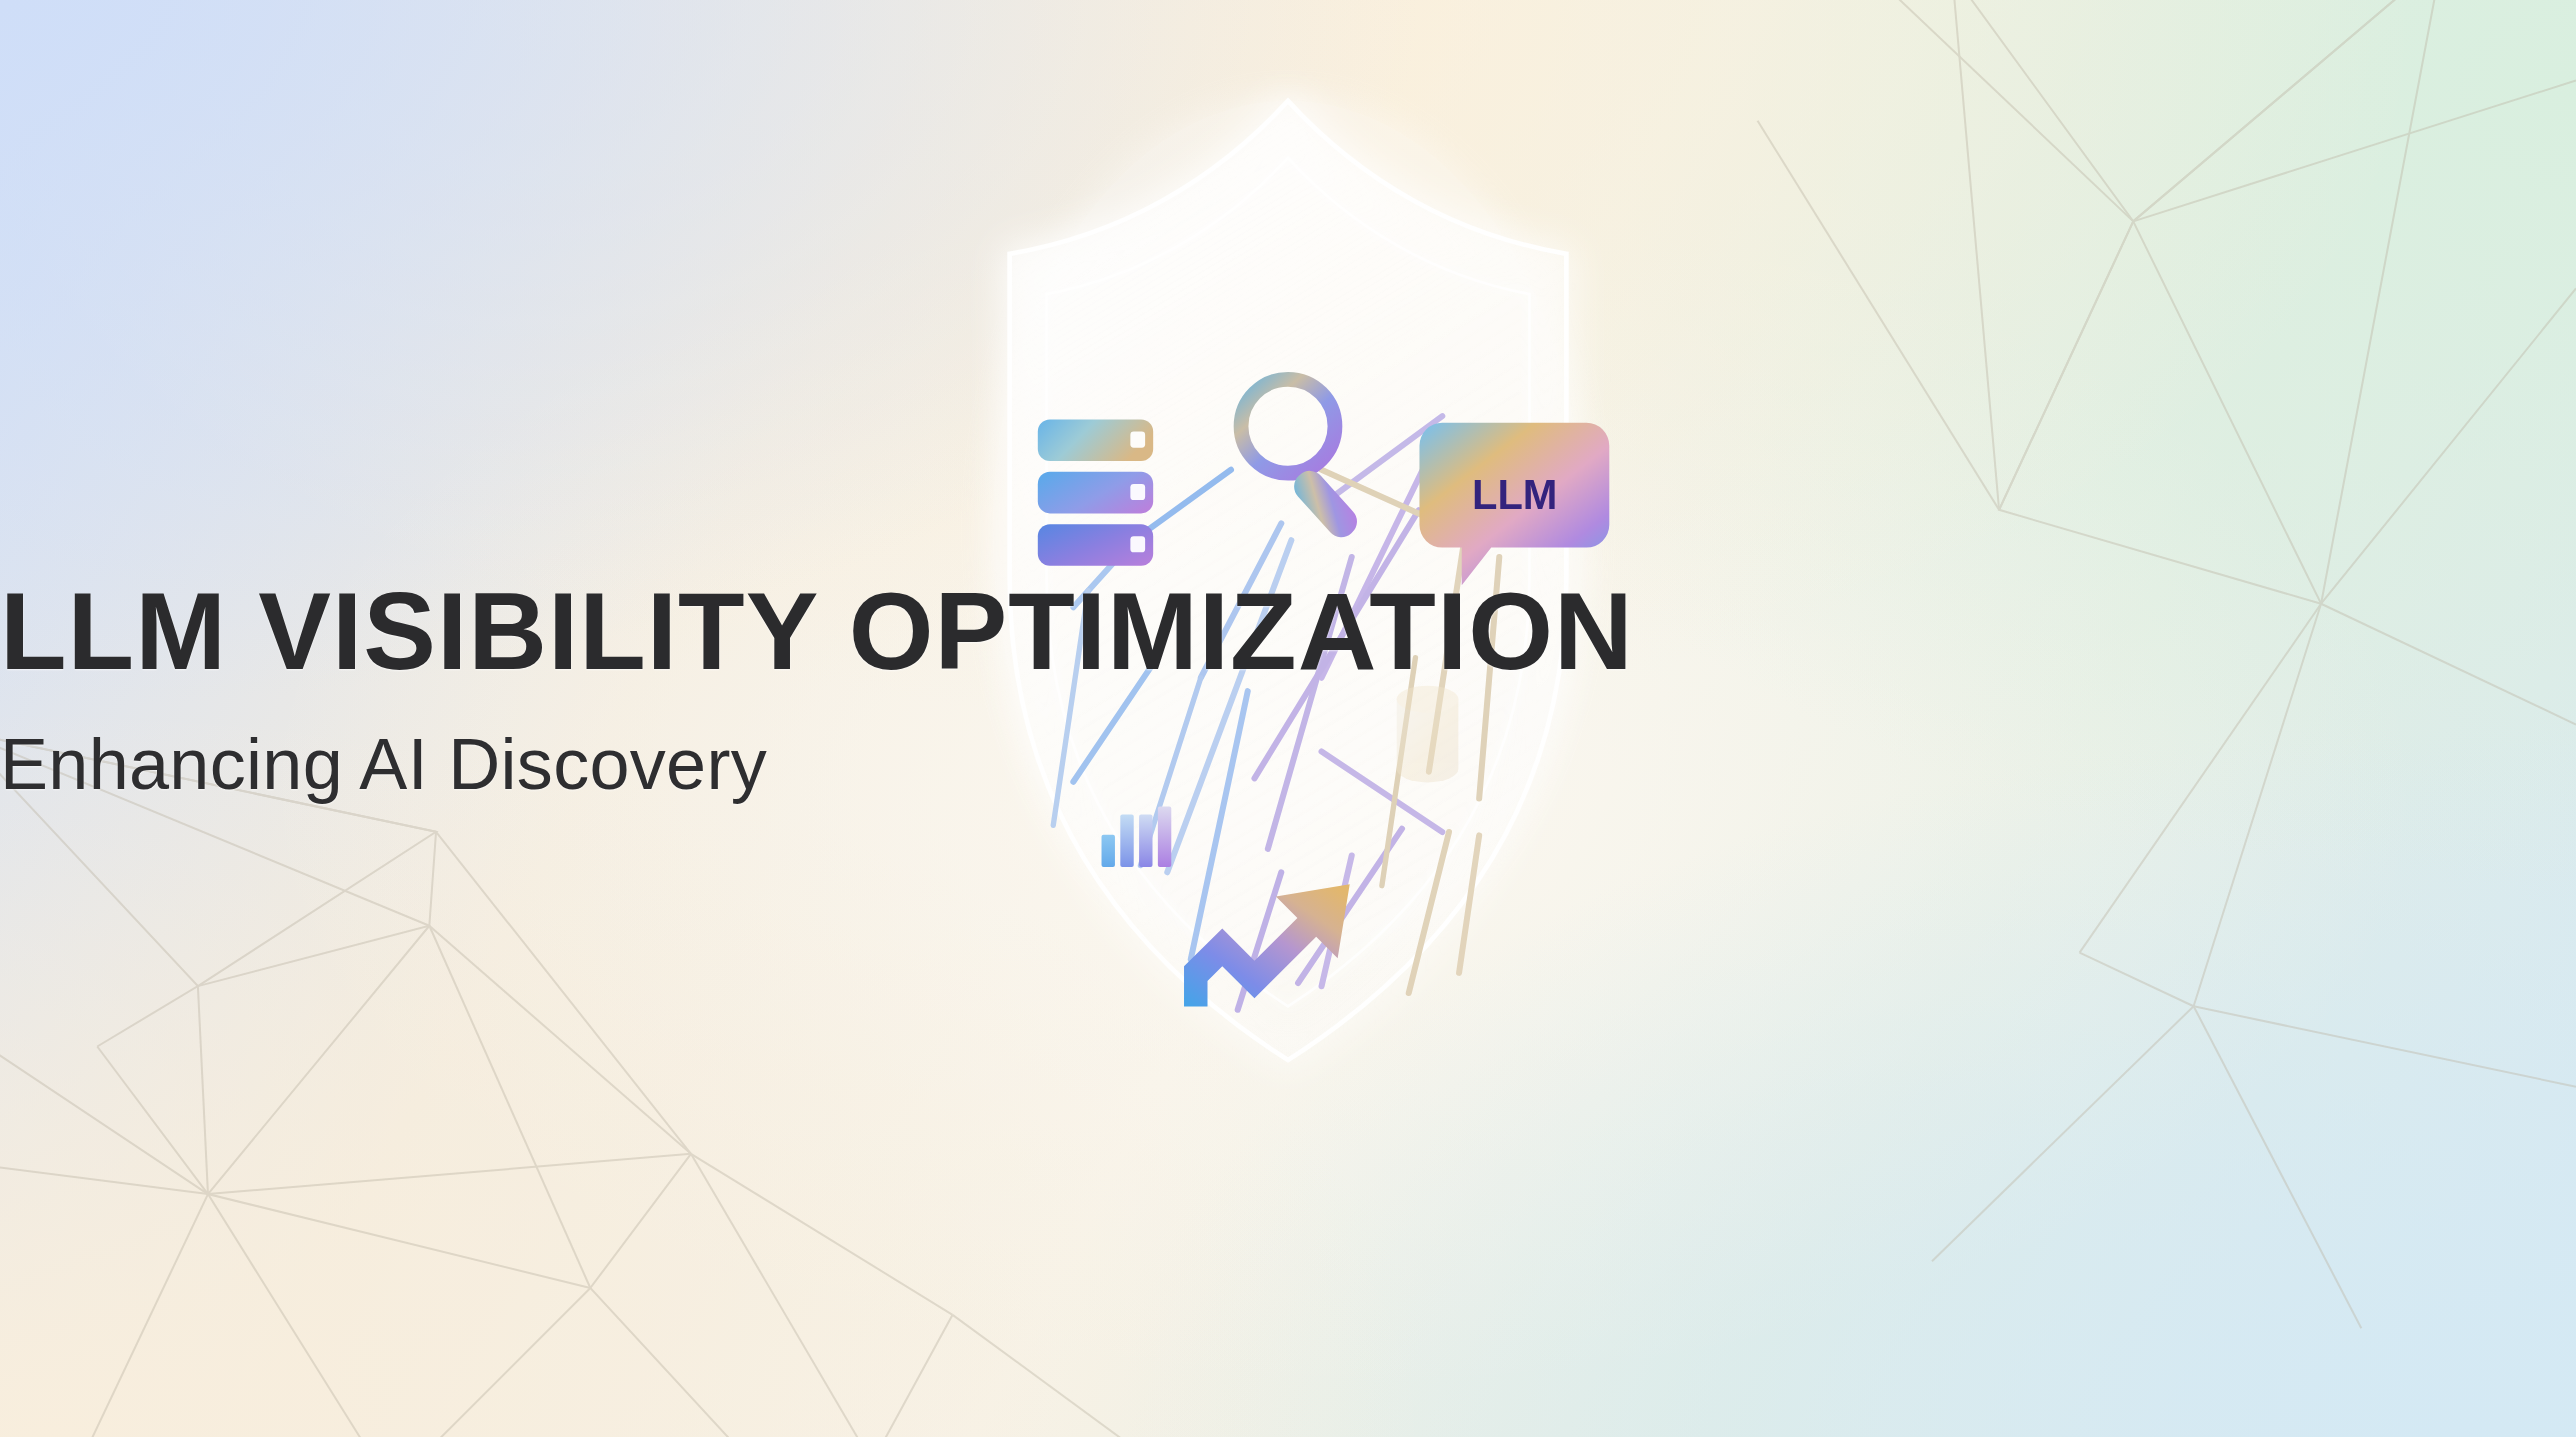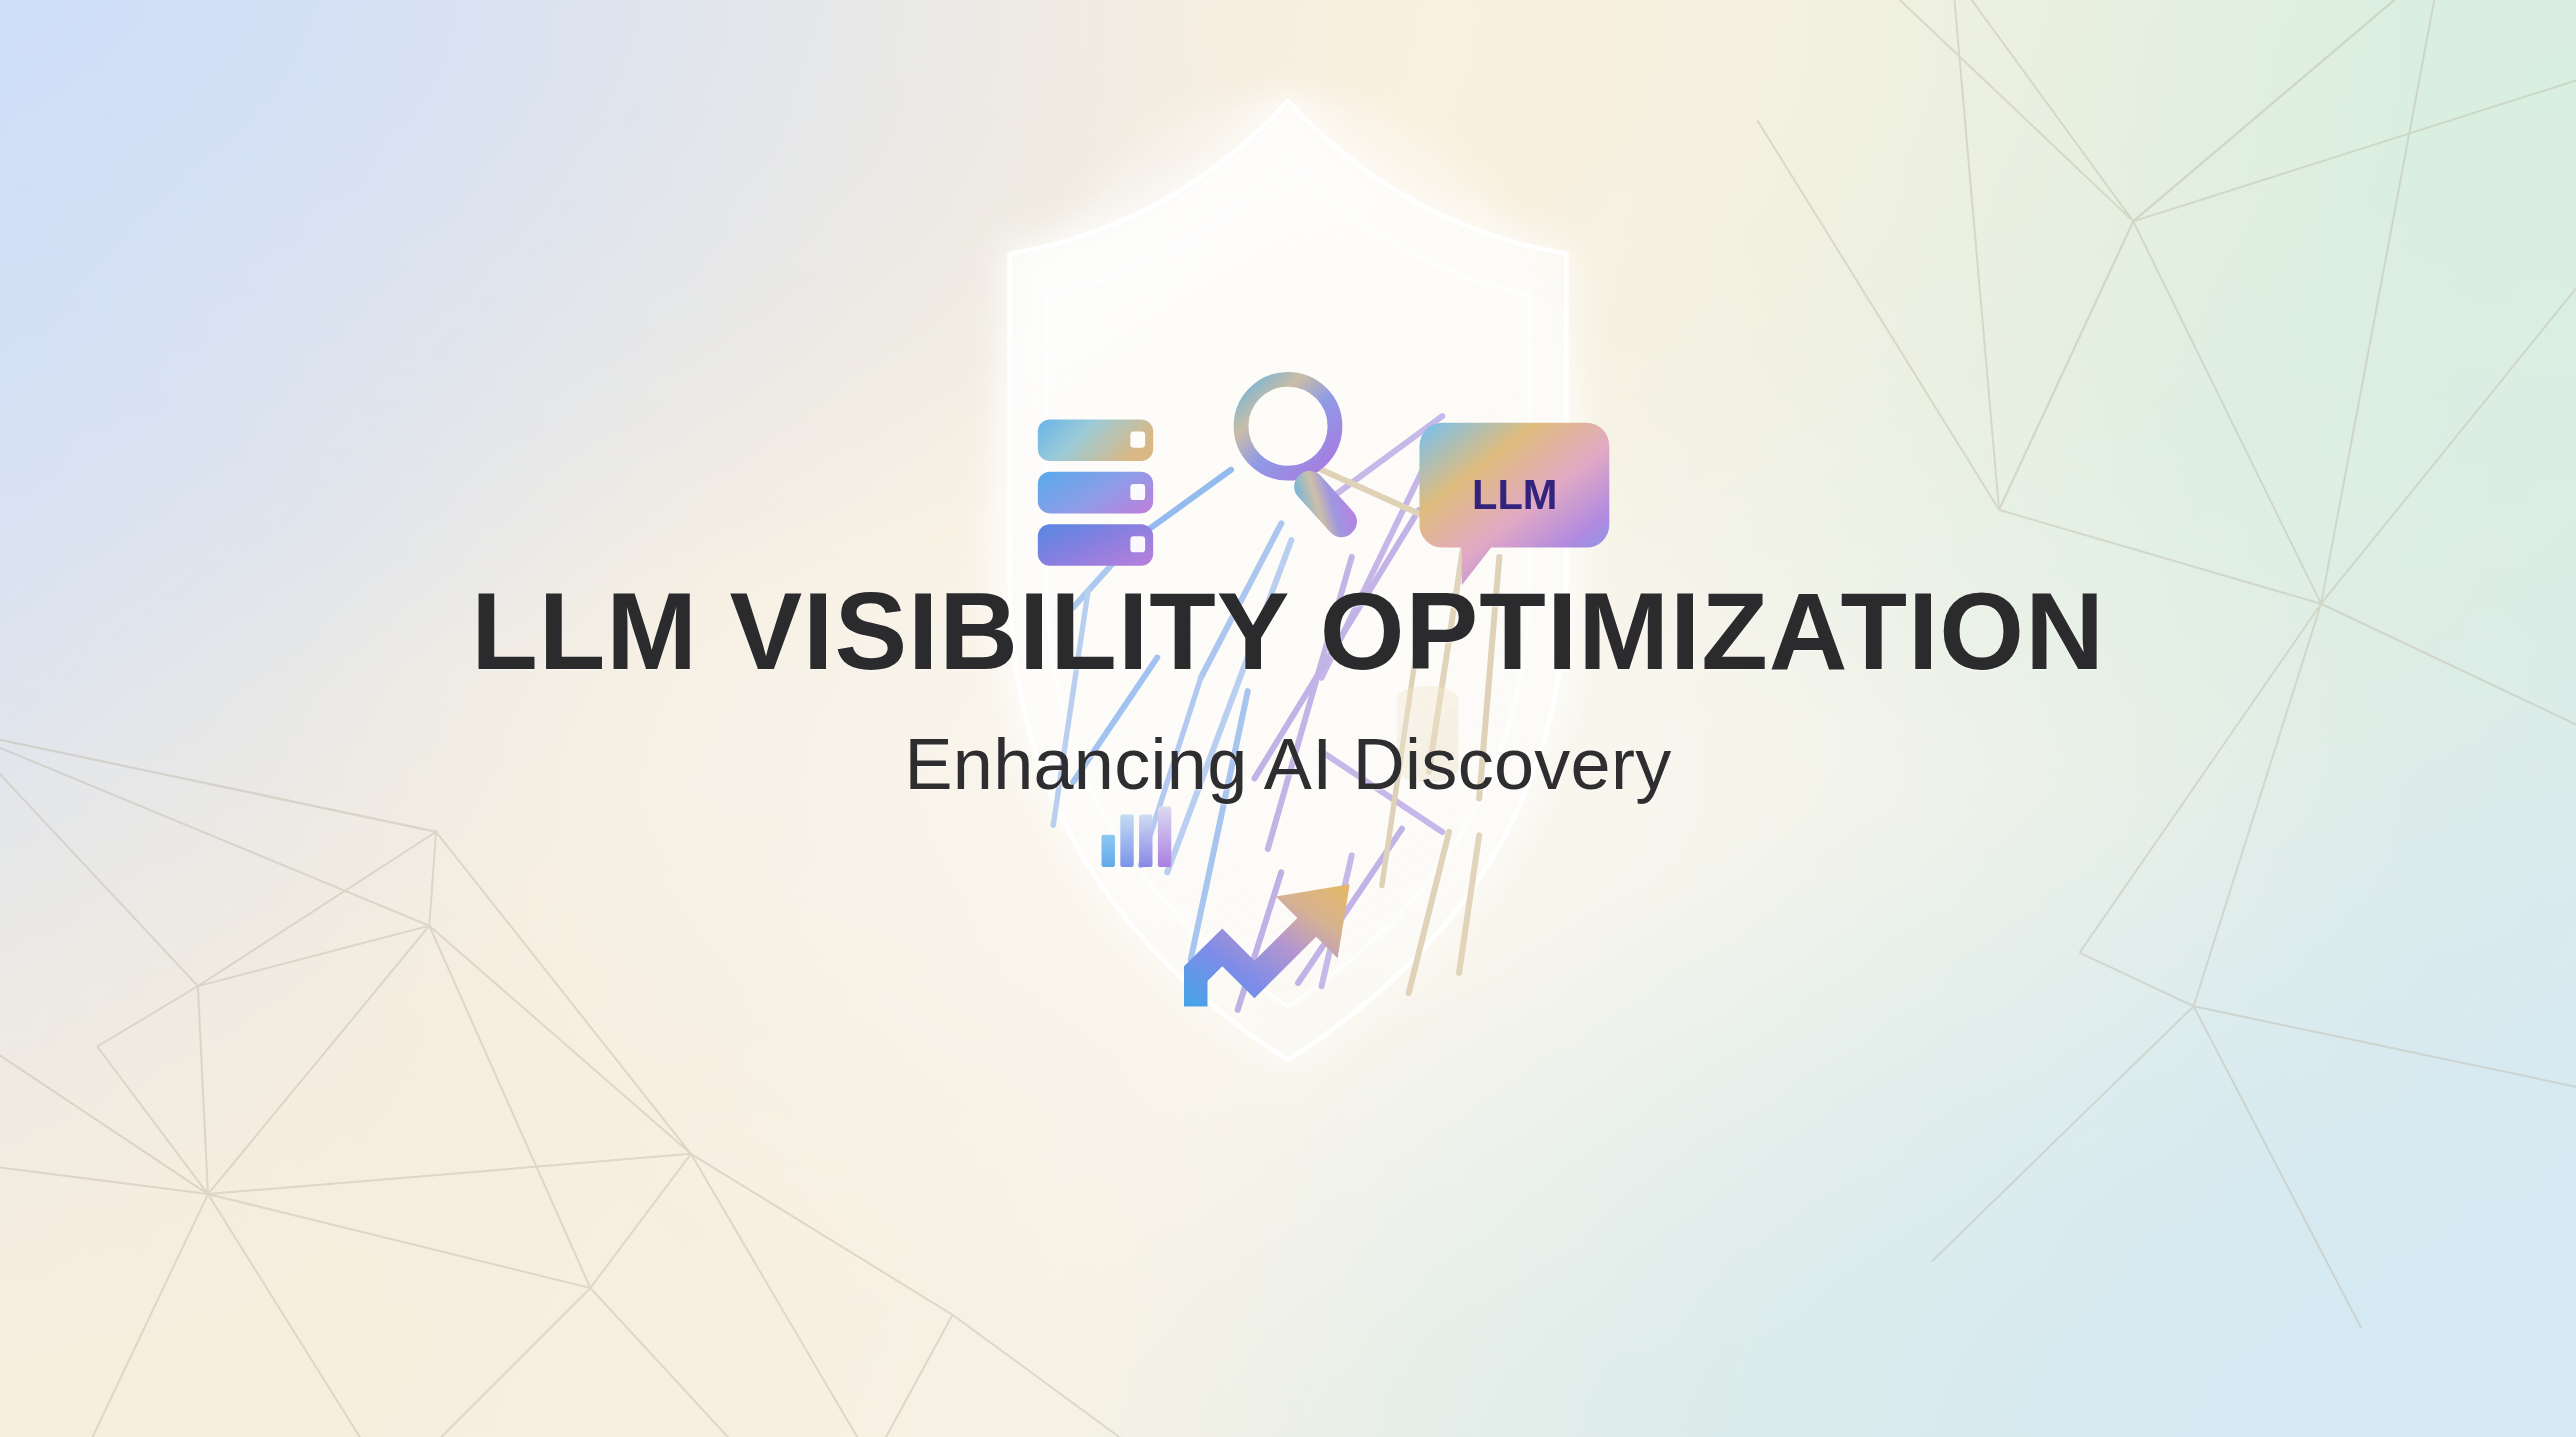--- a/index.html
+++ b/index.html
@@ -49,21 +49,20 @@
   .shield-layer { position: absolute; left: 0; top: 0; width: 872px; height: 1275px; }
   .network-layer { position: absolute; left: 0; top: 0; width: 872px; height: 1275px; }
   .icon-layer { position: absolute; left: 0; top: 0; width: 872px; height: 1275px; }
 
   
   .text-block {
     position: absolute;
     left: 0;
     right: 0;
     top: 577px;
-    text-align: center;
     z-index: 40;
     pointer-events: none;
   }
 
   .headline {
     margin: 0;
     font-size: 109px;
     line-height: 1.0;
     font-weight: 700;
     letter-spacing: 1px;

